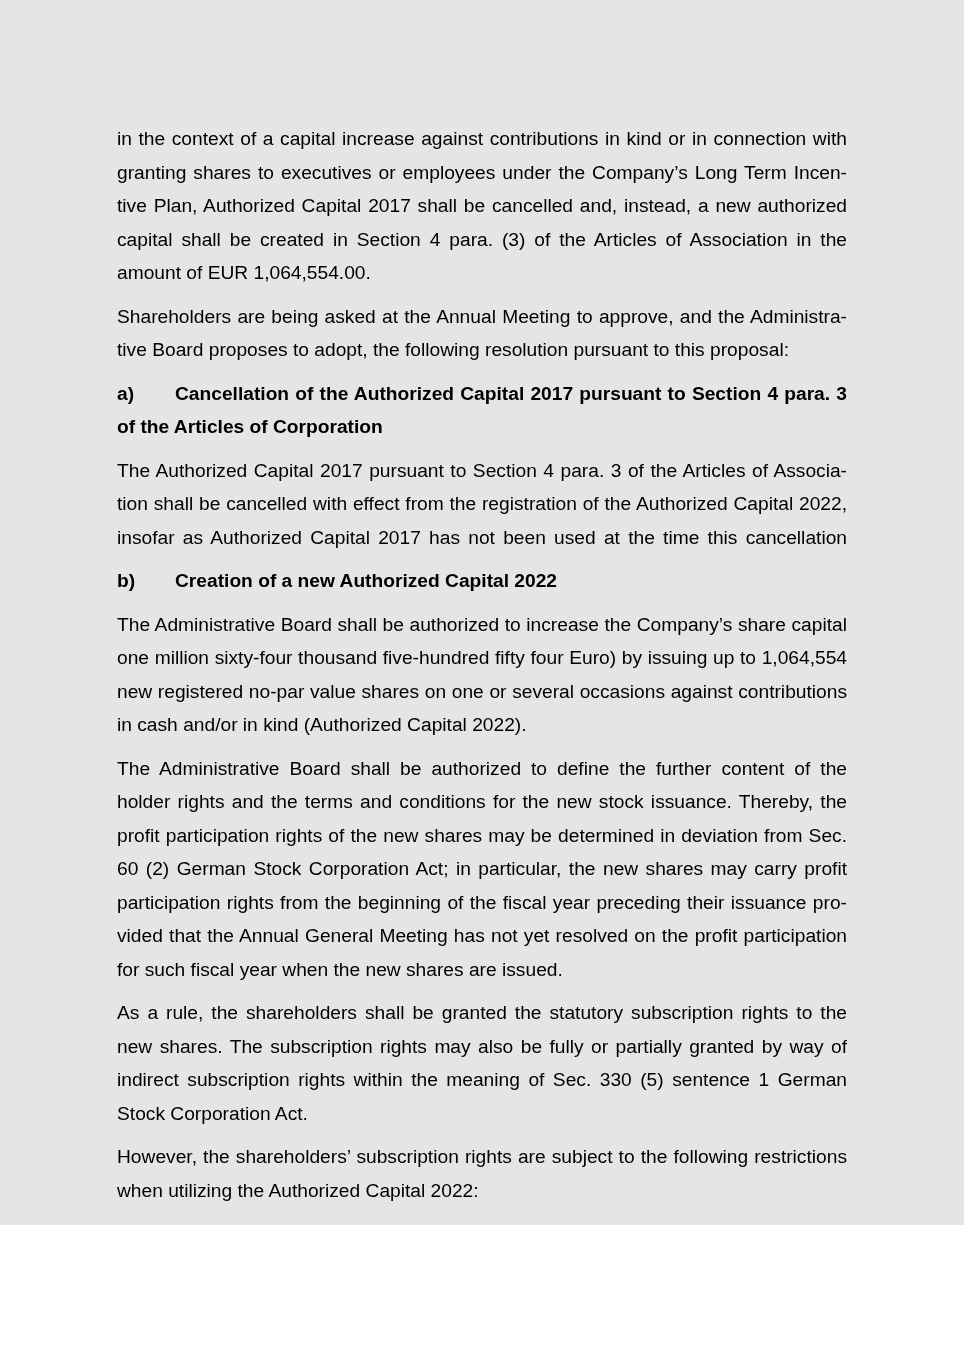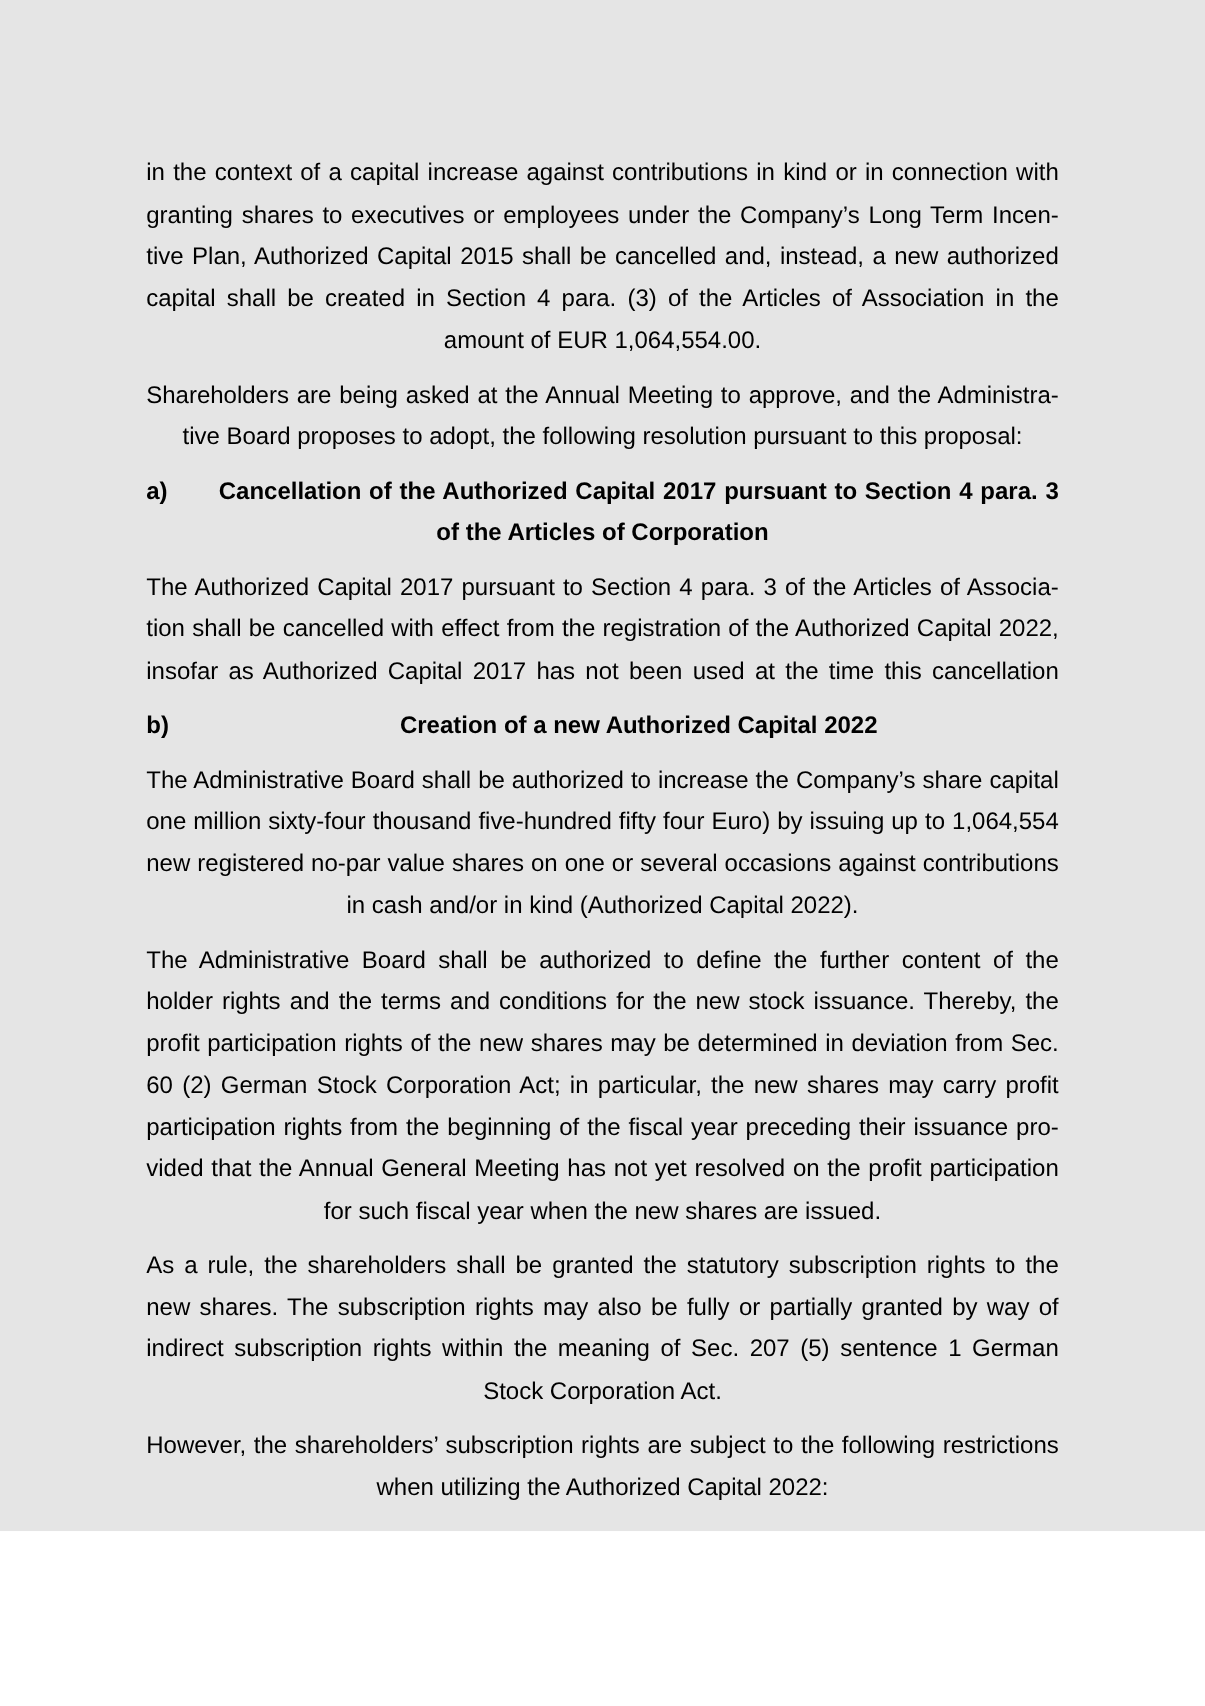--- a/index.html
+++ b/index.html
@@ -28,21 +28,21 @@
   .block {
     margin: 0 0 10px 0;
   }
   .block.heading {
     font-weight: bold;
   }
   .line {
     position: relative;
     height: 33.5px;
     overflow: hidden;
-    text-align: center;
+    text-align: left;
     white-space: normal;
   }
   
   .line.just {
     text-align: justify;
     text-align-last: justify;
   }
   .h-label {
     position: absolute;
     left: 0;
@@ -64,21 +64,21 @@
   }
 </style>
 </head>
 <body>
 
 <div class="page">
   <div class="doc-body">
       <div class="block paragraph">
         <div class="line just">in the context of a capital increase against contributions in kind or in connection with</div>
         <div class="line just">granting shares to executives or employees under the Company’s Long Term Incen-</div>
-        <div class="line just">tive Plan, Authorized Capital 2015 shall be cancelled and, instead, a new authorized</div>
+        <div class="line just">tive Plan, Authorized Capital 2017 shall be cancelled and, instead, a new authorized</div>
         <div class="line just">capital shall be created in Section 4 para. (3) of the Articles of Association in the</div>
         <div class="line">amount of EUR 1,064,554.00.</div>
       </div>
       <div class="block paragraph">
         <div class="line just">Shareholders are being asked at the Annual Meeting to approve, and the Administra-</div>
         <div class="line">tive Board proposes to adopt, the following resolution pursuant to this proposal:</div>
       </div>
       <div class="block heading">
         <div class="line just">
           <span class="h-label">a)</span>
@@ -108,21 +108,21 @@
         <div class="line just">holder rights and the terms and conditions for the new stock issuance. Thereby, the</div>
         <div class="line just">profit participation rights of the new shares may be determined in deviation from Sec.</div>
         <div class="line just">60 (2) German Stock Corporation Act; in particular, the new shares may carry profit</div>
         <div class="line just">participation rights from the beginning of the fiscal year preceding their issuance pro-</div>
         <div class="line just">vided that the Annual General Meeting has not yet resolved on the profit participation</div>
         <div class="line">for such fiscal year when the new shares are issued.</div>
       </div>
       <div class="block paragraph">
         <div class="line just">As a rule, the shareholders shall be granted the statutory subscription rights to the</div>
         <div class="line just">new shares. The subscription rights may also be fully or partially granted by way of</div>
-        <div class="line just">indirect subscription rights within the meaning of Sec. 207 (5) sentence 1 German</div>
+        <div class="line just">indirect subscription rights within the meaning of Sec. 330 (5) sentence 1 German</div>
         <div class="line">Stock Corporation Act.</div>
       </div>
       <div class="block paragraph">
         <div class="line just">However, the shareholders’ subscription rights are subject to the following restrictions</div>
         <div class="line">when utilizing the Authorized Capital 2022:</div>
       </div>
     </div>
   <div class="footer-ref">EU-384792</div>
 </div>
 

